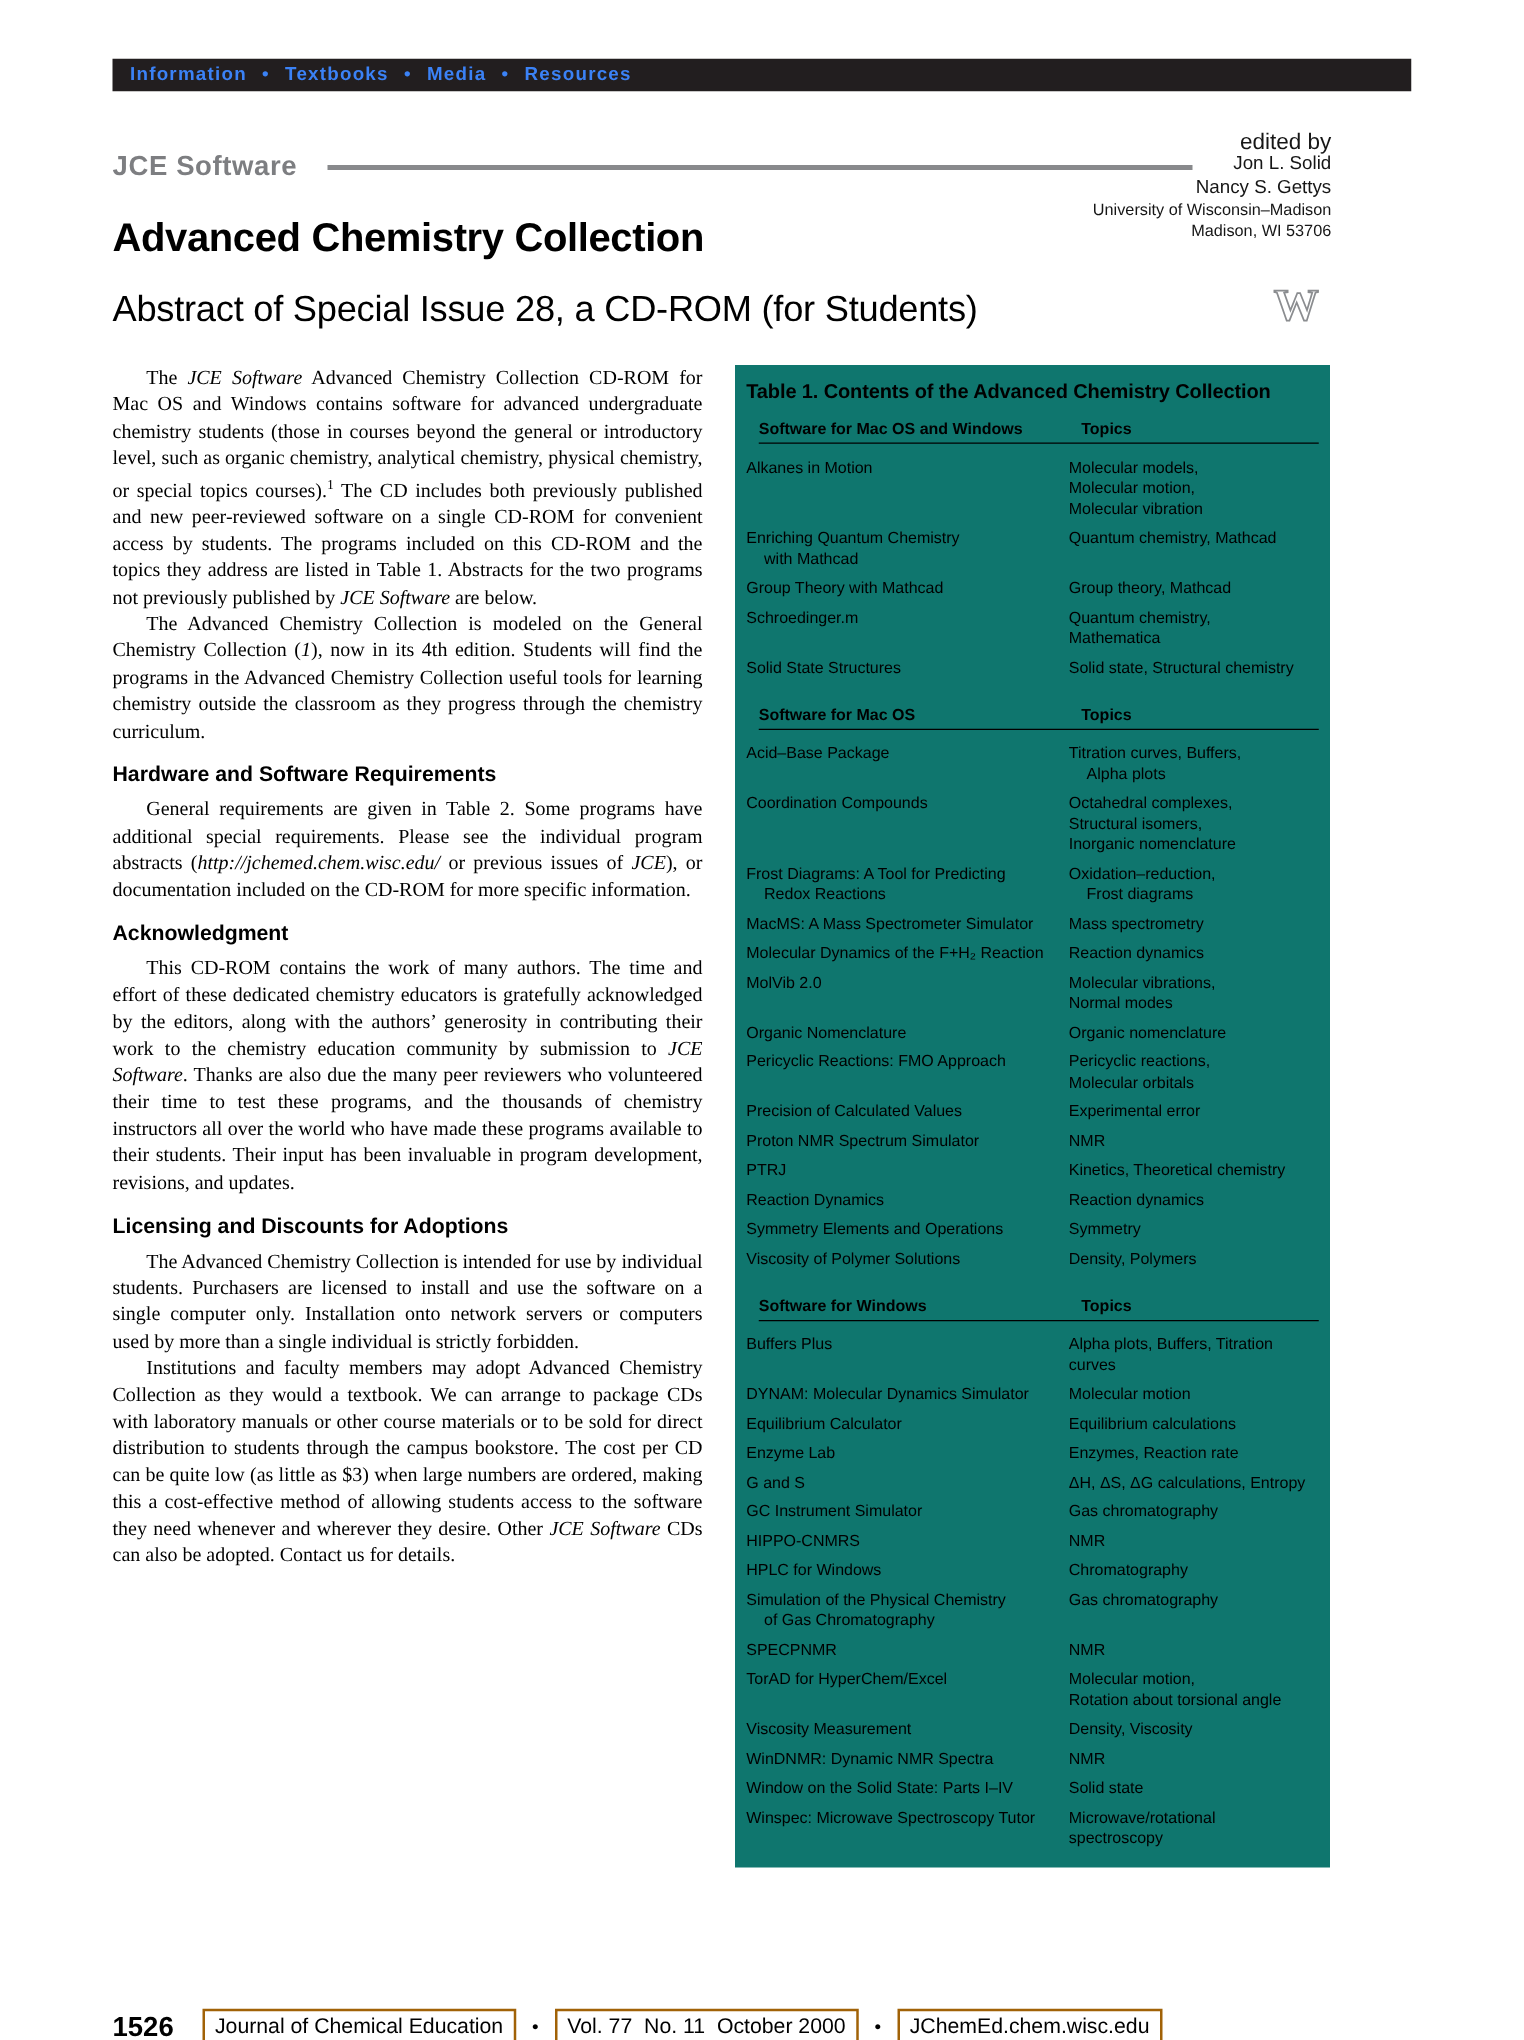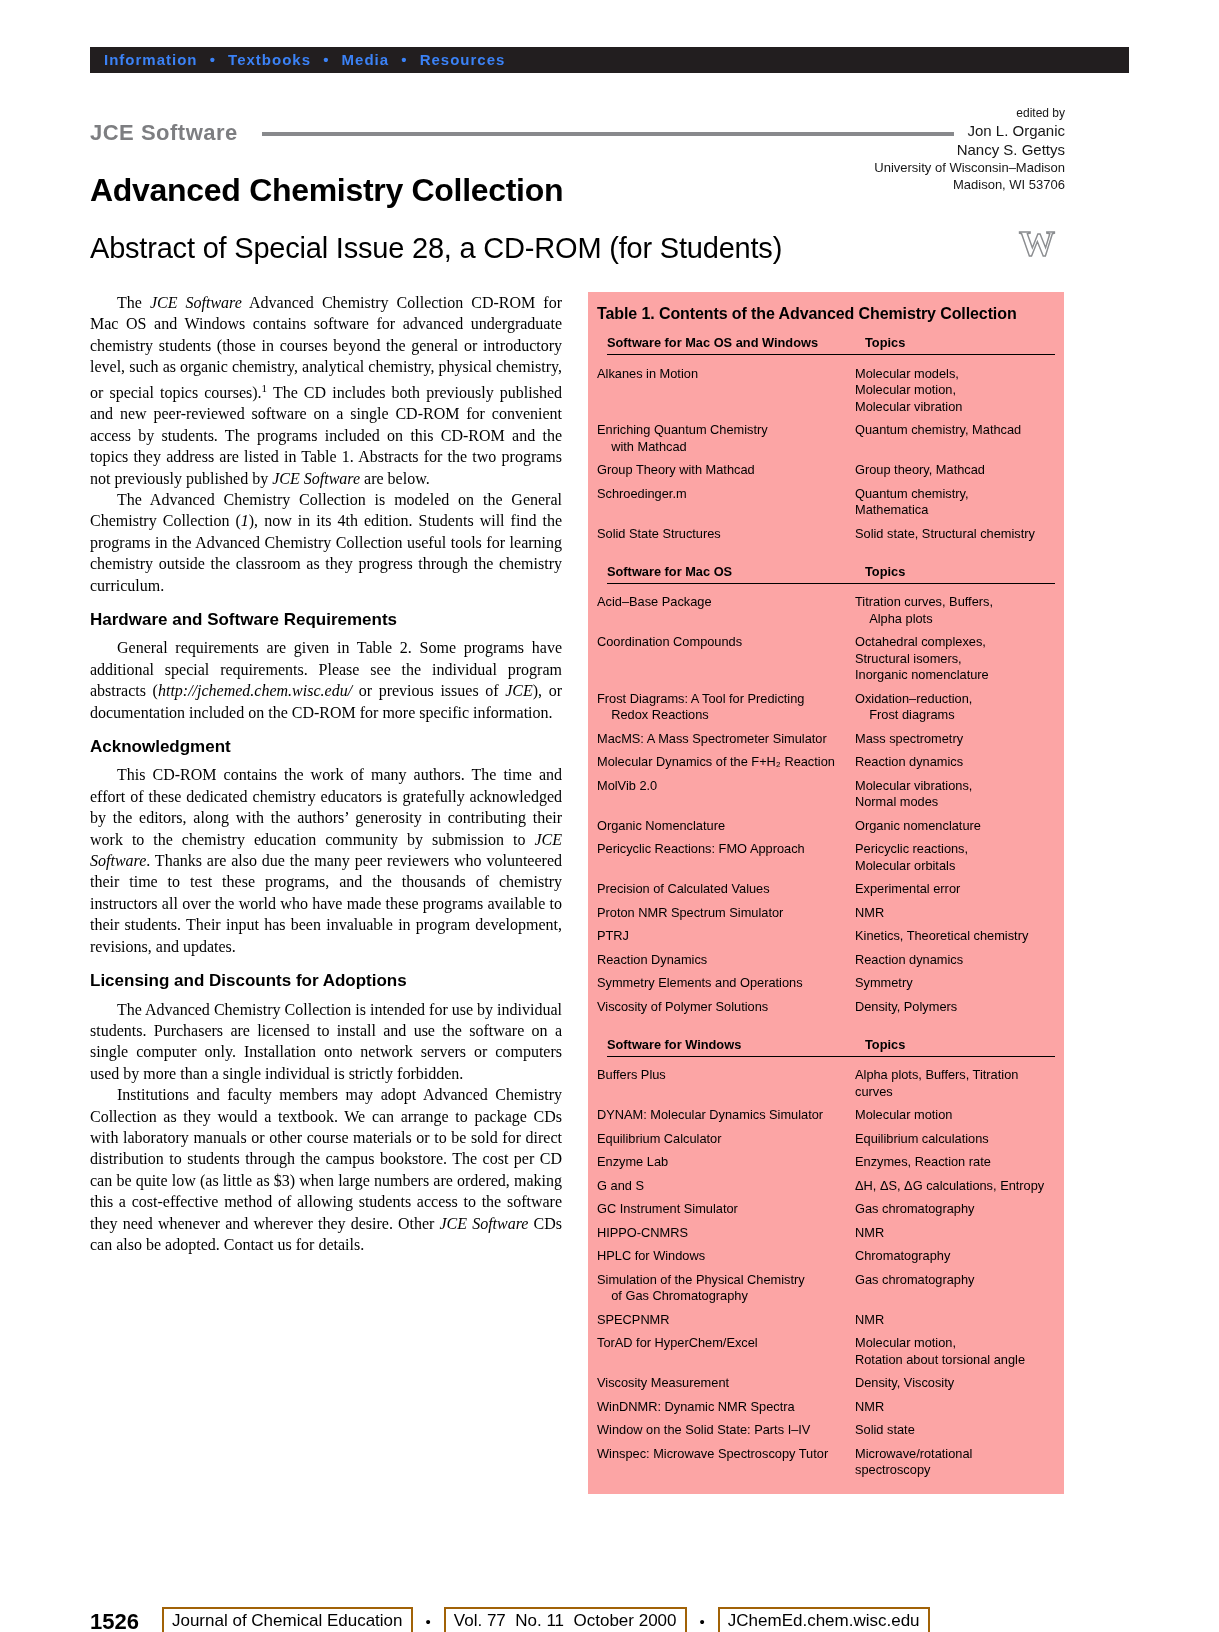--- a/index.html
+++ b/index.html
@@ -46,21 +46,21 @@
     width: 692px; height: 4px;
     background: #88898c;
   }
   .editors {
     position: absolute;
     top: 105px; left: 600px; width: 465px;
     text-align: right;
     font-family: "Liberation Sans", sans-serif;
     color: #161616;
   }
-  .edited-by { font-size: 12px; line-height: 16px; }
+  .edited-by { font-size: 18px; line-height: 16px; }
   .editor { font-size: 15px; line-height: 19px; }
   .affil { font-size: 13px; line-height: 17px; }
 
   .title {
     position: absolute;
     top: 172px; left: 90px;
     font-family: "Liberation Sans", sans-serif;
     font-size: 32px;
     font-weight: bold;
     letter-spacing: -0.3px;
@@ -92,21 +92,21 @@
     font-weight: bold;
     margin: 13px 0 7px 0;
     text-align: left;
   }
 
   
   .table-box {
     position: absolute;
     top: 292px; left: 588px;
     width: 476px; min-height: 1186px;
-    background: #fca5a5;
+    background: #0f766e;
     padding: 13px 9px 12px 9px;
     font-family: "Liberation Sans", sans-serif;
   }
   .table-title {
     font-weight: bold;
     font-size: 16px;
     margin-bottom: 12px;
     letter-spacing: -0.1px;
   }
   .tbl-head {
@@ -158,21 +158,21 @@
 
   <div class="topbar">
     <span>Information  •  Textbooks  •  Media  •  Resources</span>
   </div>
 
   <div class="jce-label">JCE Software</div>
   <div class="masthead-rule"></div>
 
   <div class="editors">
     <div class="edited-by">edited by</div>
-    <div class="editor">Jon L. Organic</div>
+    <div class="editor">Jon L. Solid</div>
     <div class="editor">Nancy S. Gettys</div>
     <div class="affil">University of Wisconsin–Madison</div>
     <div class="affil">Madison, WI 53706</div>
   </div>
 
   <div class="title">Advanced Chemistry Collection</div>
   <div class="subtitle">Abstract of Special Issue 28, a CD-ROM (for Students)</div>
 
   <svg class="w-logo" width="50" height="40" viewBox="0 0 50 40">
     <text x="25" y="32" text-anchor="middle" font-family="Liberation Serif, serif" font-size="36" font-weight="bold" fill="#ffffff" stroke="#8b8d90" stroke-width="1.4">W</text>

